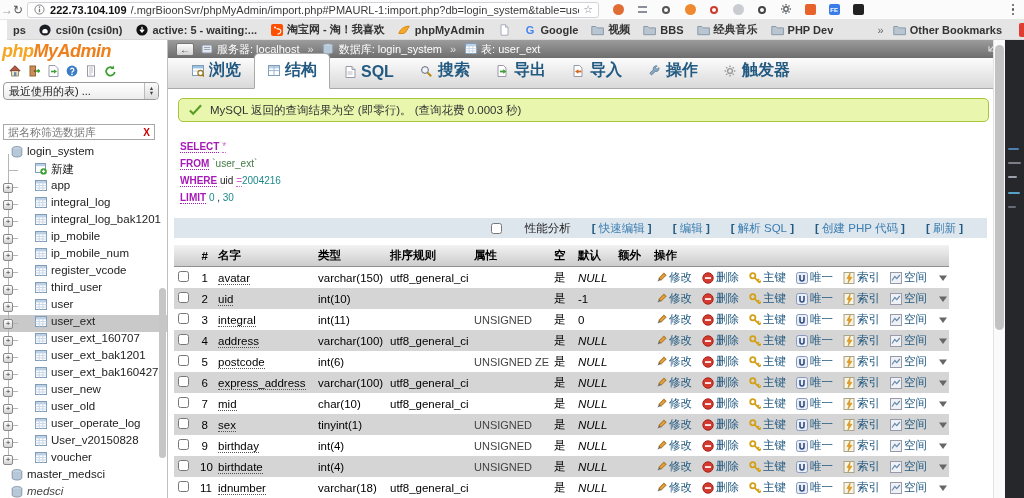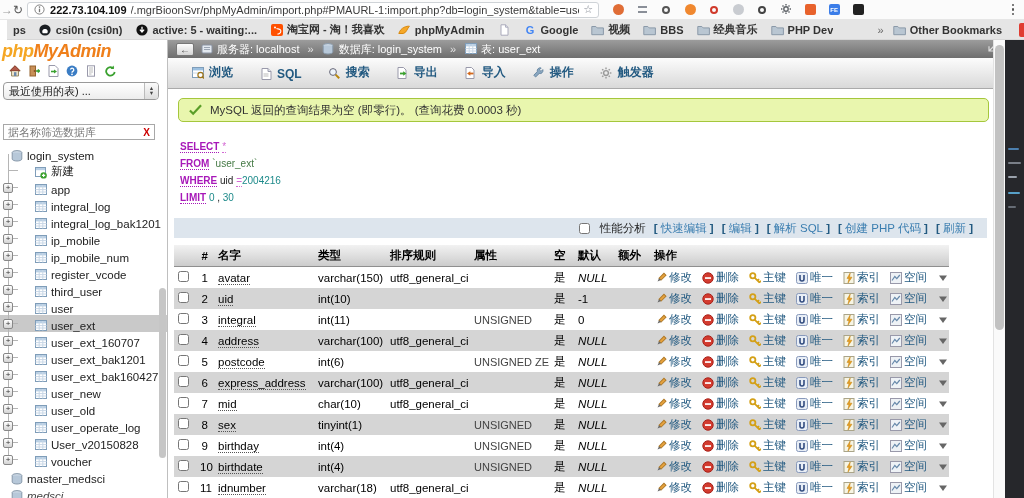--- a/index.html
+++ b/index.html
@@ -34,48 +34,48 @@
   .side { width:168px; flex:none; border-right:1px solid #bfbfbf; background:#fff; position:relative; overflow:hidden; }
   .logo { font-size:18px; font-weight:bold; font-style:italic; padding:1px 0 0 2px; letter-spacing:-0.5px; line-height:20px; white-space:nowrap; }
   .logo-php { color:#f5a623; }
   .logo-rest { color:#ef7f1a; }
   .side-toolbar { display:flex; gap:6px; padding:2px 0 0 8px; height:18px; align-items:center; }
   .recent-select { margin:3px 8px 0 3px; height:18px; border:1px solid #9a9a9a; border-radius:4px; display:flex; align-items:center; font-size:11px; color:#222; padding-left:5px; background:linear-gradient(#ffffff,#ededed); overflow:hidden; }
   .stepper { margin-left:auto; width:14px; height:100%; border-left:1px solid #bbb; display:flex; flex-direction:column; align-items:center; justify-content:center; font-size:5.5px; color:#444; line-height:5px; background:linear-gradient(#fafafa,#ddd); }
   .db-filter { margin:24px 0 0 3px; width:152px; height:16px; border:1px solid #a8a8a8; background:#fff; display:flex; align-items:center; font-size:11px; color:#777; padding:0 4px; }
   .filter-x { margin-left:auto; color:#c00; font-weight:bold; font-size:10px; }
   .tree { margin-top:5px; font-size:11.5px; color:#222; }
-  .titem { height:17px; display:flex; align-items:flex-end; position:relative; white-space:nowrap; }
+  .titem { height:17px; display:flex; align-items:flex-start; position:relative; white-space:nowrap; }
   .titem.root { padding-left:10px; }
   .titem.child { padding-left:34px; }
   .titem.child::before { content:''; position:absolute; left:8px; top:-8px; height:16px; width:9px; border-left:1px solid #b5b5b5; border-bottom:1px solid #b5b5b5; }
   .exp { position:absolute; left:3px; top:4px; width:10px; height:10px; border:1px solid #888; border-radius:2px; background:linear-gradient(#fff,#d4d4d4); font-size:8px; line-height:8px; text-align:center; color:#333; z-index:2; }
   .titem .icn { margin-right:4px; }
   .titem.selected { background:#c9c9c9; }
   .titem.italic .lbl { font-style:italic; color:#444; }
   .side-thumb { position:absolute; right:1px; top:248px; width:7px; height:170px; border-radius:4px; background:#c6c6c6; }
 
   
   .main { flex:1; position:relative; background:#fff; overflow:hidden; }
   .crumb { height:18px; background:linear-gradient(#9c9c9c,#6e6e6e); display:flex; align-items:center; gap:6px; padding:0 8px; color:#fff; font-size:11px; }
   .back-box { width:18px; height:13px; background:linear-gradient(#fdfdfd,#d5d5d5); border:1px solid #777; border-radius:2px; color:#444; font-size:10px; line-height:11px; text-align:center; flex:none; }
   .crumb-seg { display:flex; align-items:center; gap:4px; }
   .crumb-sep { color:#e2e2e2; margin:0 2px; }
   .crumb-collapse { margin-left:auto; }
   .tabs { height:31px; background:linear-gradient(#fcfcfc,#d9d9d9); border-bottom:1px solid #aaa; display:flex; align-items:flex-end; padding-left:10px; }
-  .tab { display:flex; align-items:center; gap:5px; padding:6px 12px 7px; font-size:12px; font-weight:bold; color:#235a81; border-radius:5px 5px 0 0; position:relative; top:1px; border:1px solid transparent; }
+  .tab { display:flex; align-items:center; gap:5px; padding:6px 12px 7px; font-size:16px; font-weight:bold; color:#235a81; border-radius:5px 5px 0 0; position:relative; top:1px; border:1px solid transparent; }
   .tab.active { background:#fff; border:1px solid #aaa; border-bottom:1px solid #fff; }
   .content { padding-left:6px; }
   .msg { margin:9px 16px 0 4px; background:#e9f6ae; border:1px solid #a5c73c; border-radius:5px; height:24px; display:flex; align-items:center; gap:8px; padding:0 10px; font-size:11.5px; color:#333; }
   .sqlbox { margin:16px 0 0 6px; font-size:10px; line-height:17px; color:#222; }
   .tok-kw  { color:#a718b8; font-weight:bold; border-bottom:1px dotted #a718b8; }
   .tok-str { color:#457a45; }
   .tok-num { color:#1d8a8a; }
   .tok-op  { color:#d36ad3; border-bottom:1px dotted #d36ad3; }
-  .profiling { margin:12px 18px 0 0; background:#dde5ed; height:20px; display:flex; align-items:center; justify-content:flex-end; gap:8px; font-size:11.5px; color:#222; padding-right:14px; }
+  .profiling { margin:12px 18px 0 0; background:#dde5ed; height:20px; display:flex; align-items:center; justify-content:flex-end; gap:21px; font-size:11.5px; color:#222; padding-right:24px; }
   .profiling input { width:11px; height:11px; margin:0 2px 0 0; }
   .plink { color:#3b7eb0; }
   .pbrk { color:#235a81; font-weight:bold; }
 
   .struct { border-collapse:collapse; table-layout:fixed; margin-top:7px; font-size:11.5px; color:#000; width:775px; }
   .struct th { text-align:left; font-weight:bold; background:linear-gradient(#f2f2f2,#cccccc); border-bottom:1px solid #8f8f8f; padding:3px 4px; height:13px; white-space:nowrap; overflow:hidden; }
   .struct th.cnum, .struct td.cnum { text-align:right; padding-right:6px; }
   .struct td { padding:3px 4px; height:15px; white-space:nowrap; overflow:hidden; }
   .struct tr.even { background:#d5d5d5; }
   .struct input[type=checkbox] { width:11px; height:11px; margin:0; }
@@ -659,20 +659,31 @@
           <span class="icn">
             <svg width="12" height="12" viewBox="0 0 12 12">
               <rect x="0.5" y="0.5" width="11" height="10" fill="#fff" stroke="#7f9db9"></rect>
               <rect x="1" y="1" width="10" height="2.4" fill="#9cc0e0"></rect>
               <line x1="0.5" y1="6" x2="11.5" y2="6" stroke="#c8d7e6"></line>
               <circle cx="8.5" cy="8" r="2.6" fill="none" stroke="#a07418" stroke-width="1.2"></circle>
               <line x1="10.3" y1="9.8" x2="12" y2="11.5" stroke="#a07418" stroke-width="1.4"></line>
             </svg>
           </span>
           <span>浏览</span>
+        </div>
+        <div class="tab active">
+          <span class="icn">
+            <svg width="12" height="12" viewBox="0 0 12 12">
+              <rect x="0.5" y="0.5" width="11" height="10" fill="#fff" stroke="#7f9db9"></rect>
+              <rect x="1" y="1" width="10" height="2.4" fill="#b9cfe4"></rect>
+              <line x1="0.5" y1="5.6" x2="11.5" y2="5.6" stroke="#9cb8d4"></line>
+              <line x1="6" y1="1" x2="6" y2="10.5" stroke="#9cb8d4"></line>
+            </svg>
+          </span>
+          <span>结构</span>
         </div>
         <div class="tab">
           <span class="icn">
             <svg width="12" height="12" viewBox="0 0 12 12">
               <path d="M2 0.5h6l3 3v8H2z" fill="#fff" stroke="#99a"></path>
               <path d="M8 0.5v3h3" fill="#dde4ec" stroke="#99a"></path>
               <line x1="3.5" y1="6" x2="8.5" y2="6" stroke="#bbb"></line>
               <line x1="3.5" y1="8" x2="8.5" y2="8" stroke="#bbb"></line>
             </svg>
           </span>

